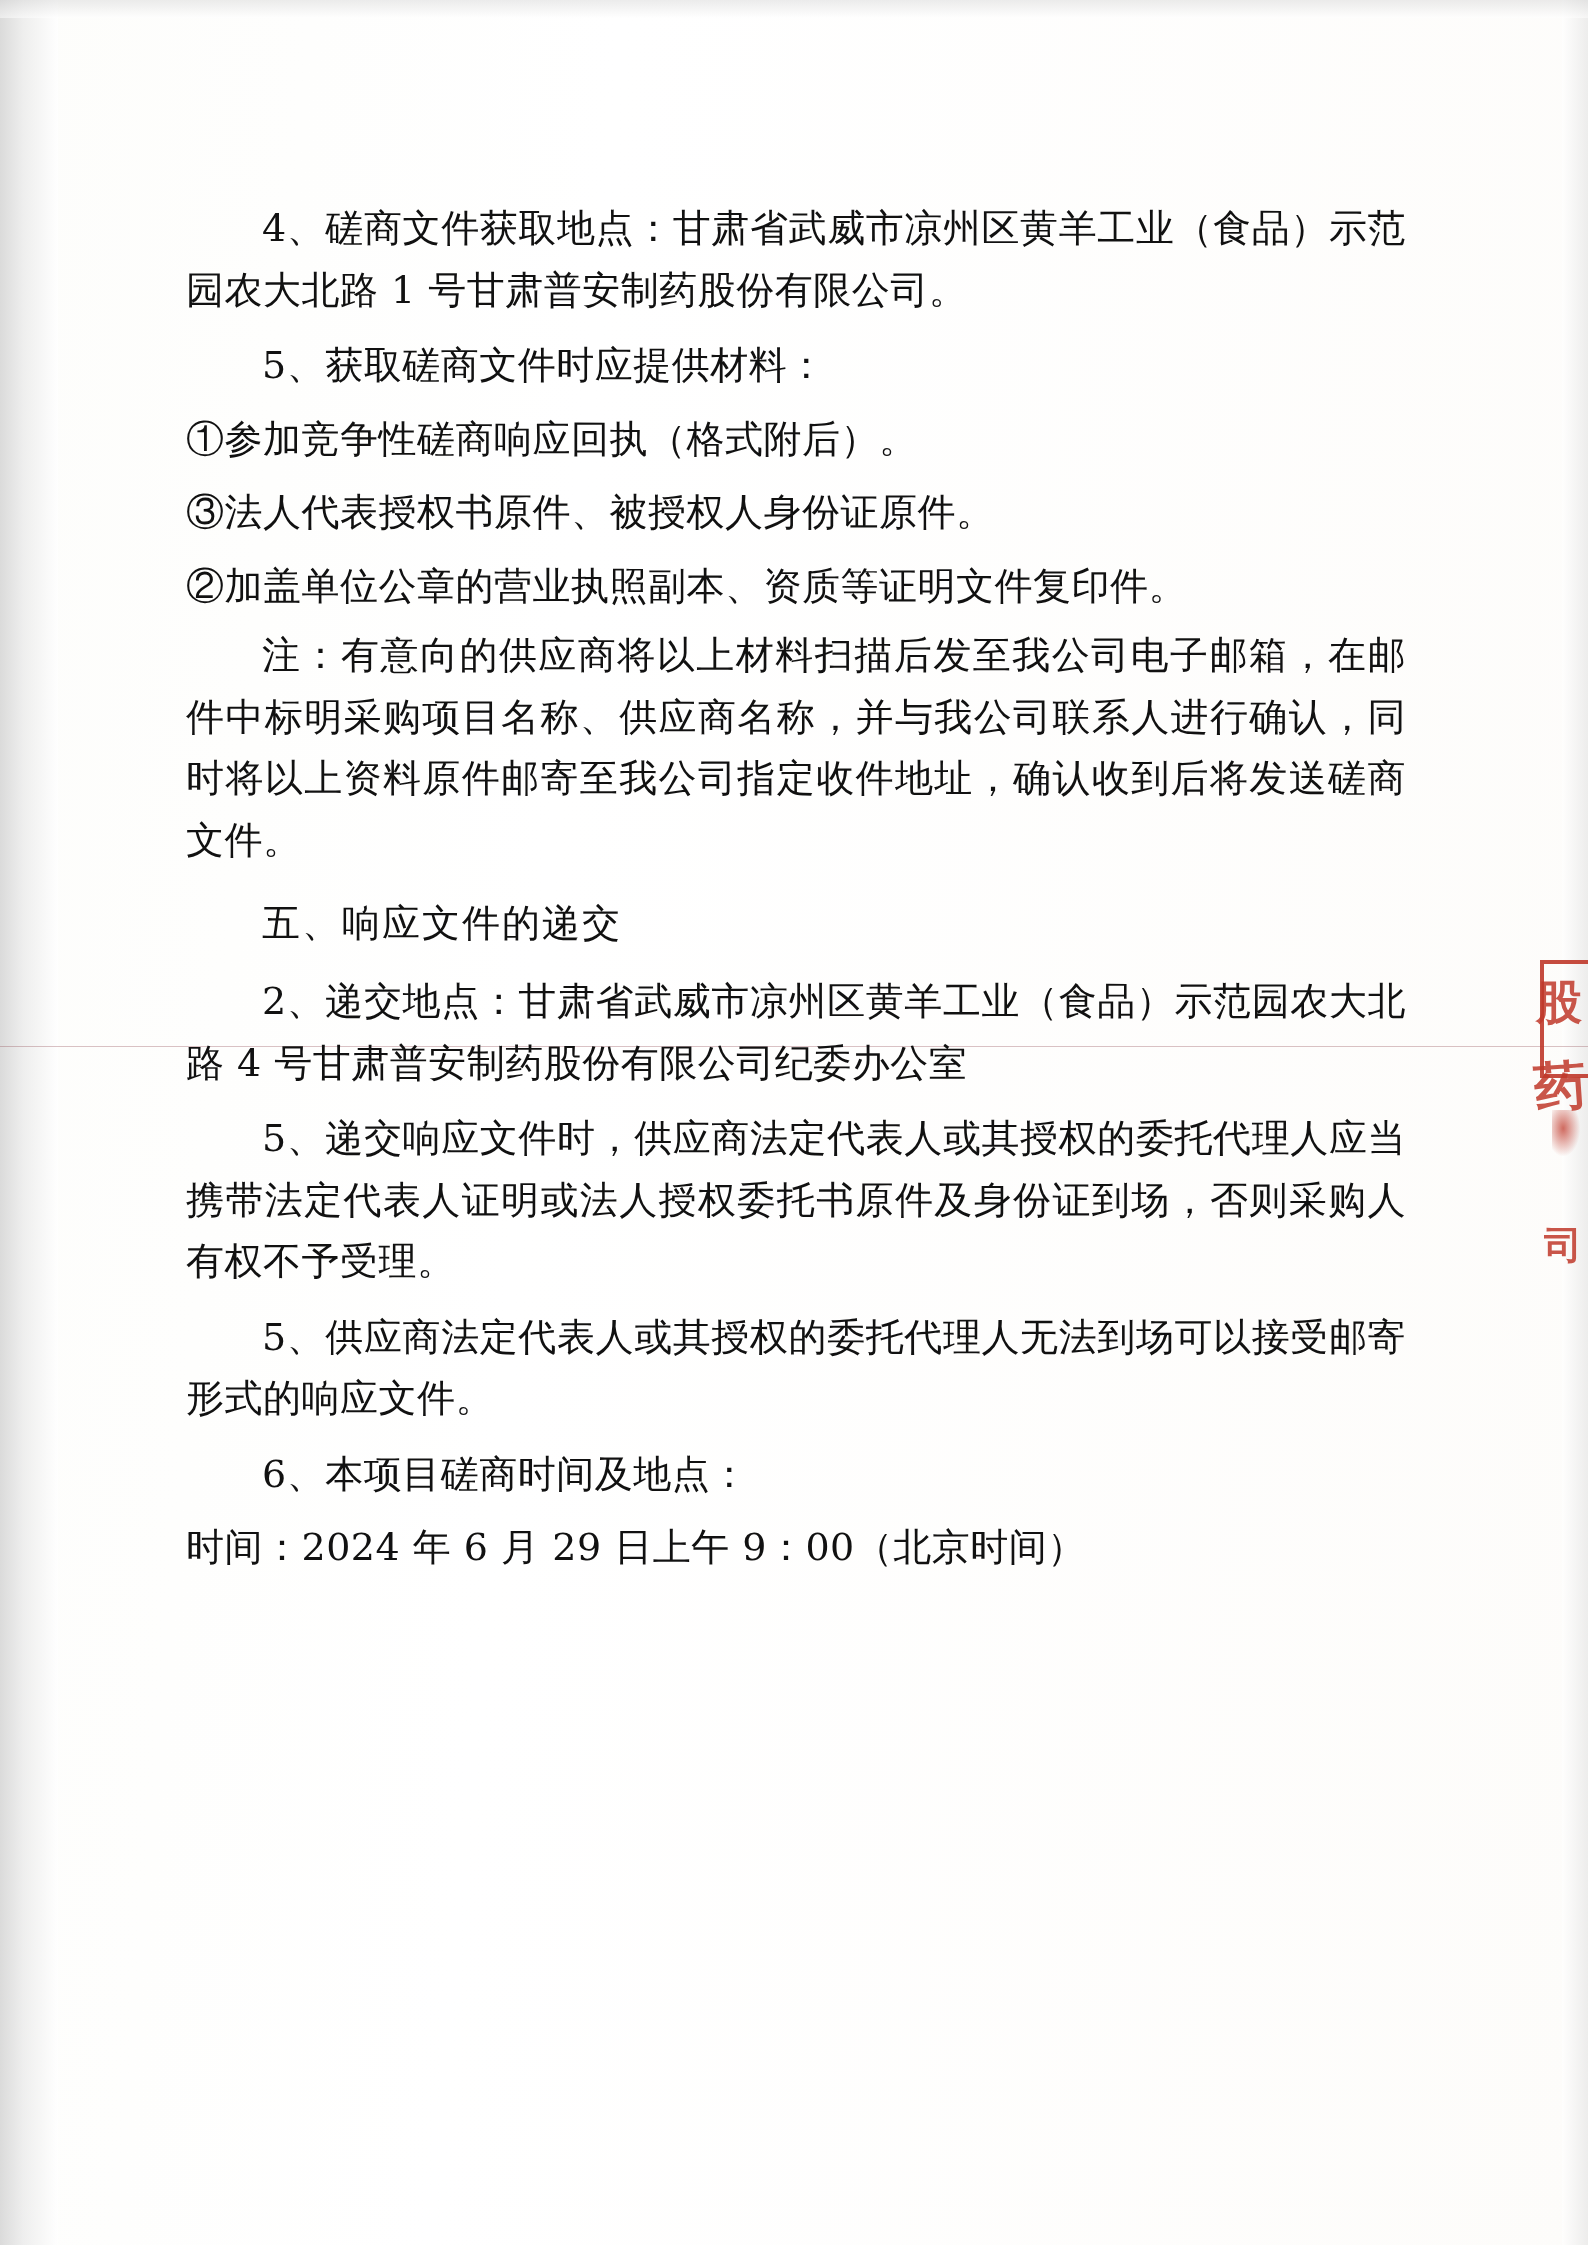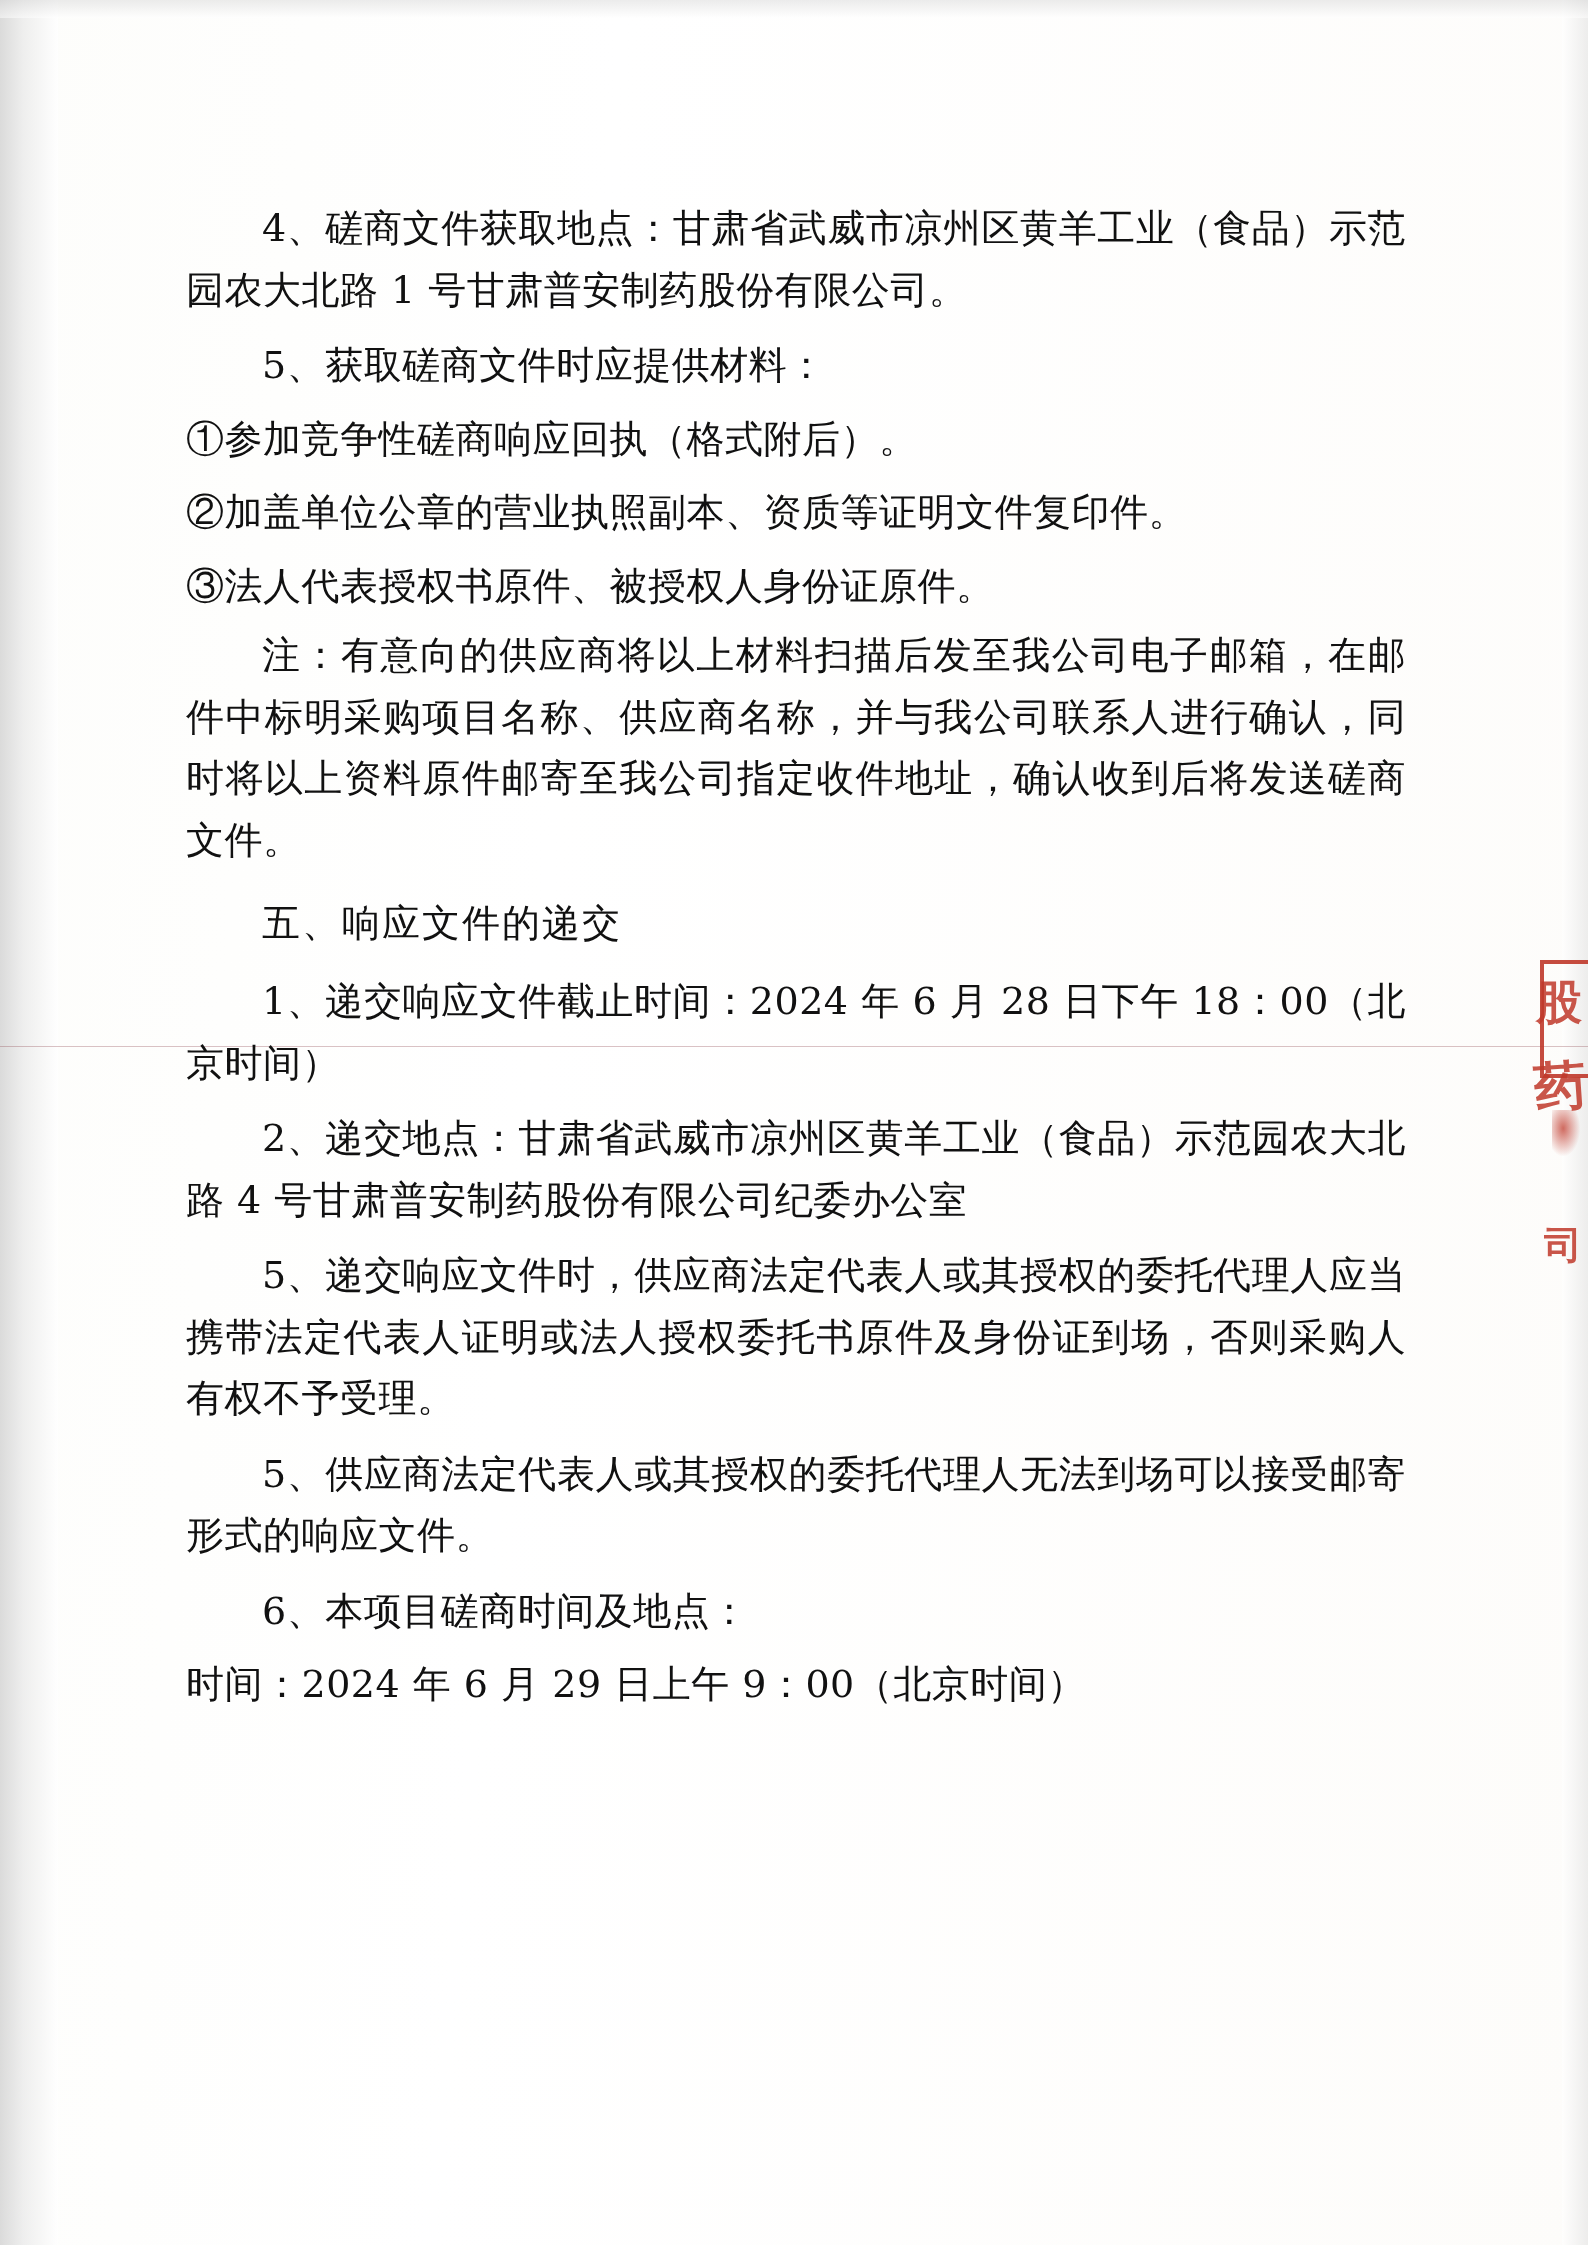--- a/index.html
+++ b/index.html
@@ -148,29 +148,28 @@
   <div class="fold-line"></div>
 
   <div class="content">
 
     <p class="para indent">4、磋商文件获取地点：甘肃省武威市凉州区黄羊工业（食品）示范园农大北路 1 号甘肃普安制药股份有限公司。</p>
 
     <p class="para indent tight">5、获取磋商文件时应提供材料：</p>
 
     <p class="para tight">①参加竞争性磋商响应回执（格式附后）。</p>
 
+    <p class="para tight">③法人代表授权书原件、被授权人身份证原件。</p>
+
     <p class="para tight">②加盖单位公章的营业执照副本、资质等证明文件复印件。</p>
-
-    <p class="para tight">③法人代表授权书原件、被授权人身份证原件。</p>
 
     <p class="para indent">注：有意向的供应商将以上材料扫描后发至我公司电子邮箱，在邮件中标明采购项目名称、供应商名称，并与我公司联系人进行确认，同时将以上资料原件邮寄至我公司指定收件地址，确认收到后将发送磋商文件。</p>
 
     <p class="para heading">五、响应文件的递交</p>
 
-    <p class="para indent">1、递交响应文件截止时间：2024 年 6 月 28 日下午 18：00（北京时间）</p>
 
     <p class="para indent">2、递交地点：甘肃省武威市凉州区黄羊工业（食品）示范园农大北路 4 号甘肃普安制药股份有限公司纪委办公室</p>
 
 
     <p class="para indent">5、递交响应文件时，供应商法定代表人或其授权的委托代理人应当携带法定代表人证明或法人授权委托书原件及身份证到场，否则采购人有权不予受理。</p>
 
     <p class="para indent">5、供应商法定代表人或其授权的委托代理人无法到场可以接受邮寄形式的响应文件。</p>
 
     <p class="para indent tight">6、本项目磋商时间及地点：</p>
 

